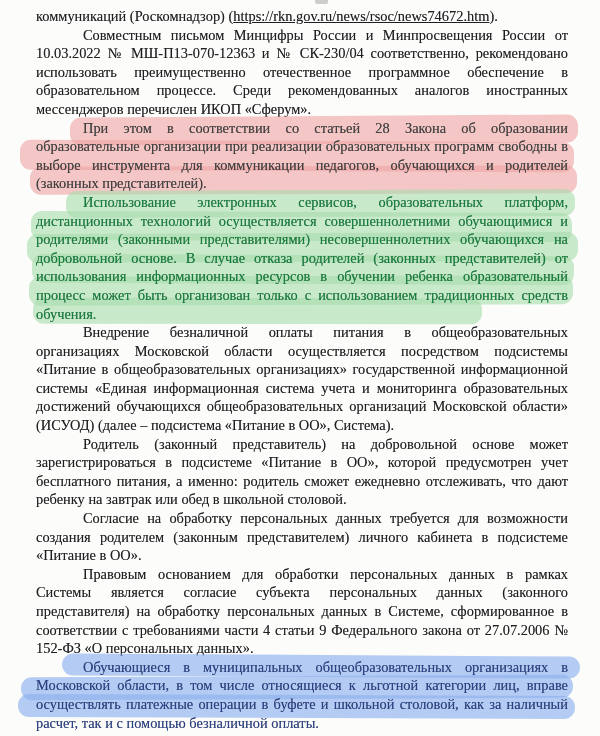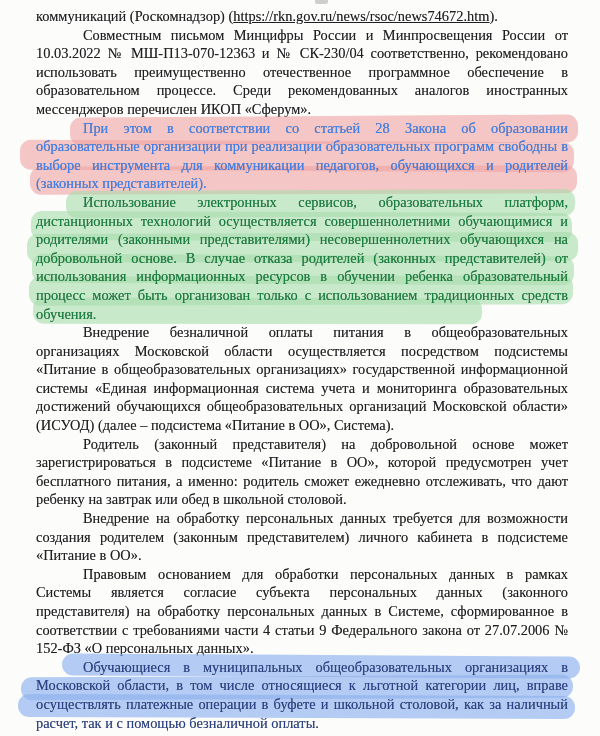--- a/index.html
+++ b/index.html
@@ -36,21 +36,21 @@
   .doclink { text-decoration: underline; color: inherit; }
 
   
   .hl { position: relative; }
   .hl .para { position: relative; z-index: 2; }
   .stroke {
     position: absolute; z-index: 1;
     border-radius: 11px;
     display: block;
   }
-  .hl-red  { color: #3b82f6; }
+  .hl-red  { color: #404040; }
   .hl-red  .stroke { background: var(--hl-red, #efa5a5); opacity: .62; }
   .hl-green{ color: #15803d; }
   .hl-green .stroke { background: var(--hl-green, #a7dcac); opacity: .60; }
   .hl-blue { color: #2a4186; }
   .hl-blue .stroke { background: var(--hl-blue, #8fb2ee); opacity: .66; }
 
   
   .hl-red .s1 { top: -3%; height: 38%; left: 34px;  right: -10px; transform: rotate(-.35deg); }
   .hl-red .s2 { top: 30%; height: 40%; left: -16px; right: -6px;  transform: rotate(.25deg); }
   .hl-red .s3 { top: 64%; height: 38%; left: -6px;  right: -9px;  transform: rotate(-.15deg); }
@@ -92,23 +92,23 @@
       <i class="stroke s2"></i>
       <i class="stroke s3"></i>
       <i class="stroke s4"></i>
       <i class="stroke s5"></i>
       <i class="stroke s6"></i>
       <p class="para">Использование электронных сервисов, образовательных платформ, дистанционных технологий осуществляется совершеннолетними обучающимися и родителями (законными представителями) несовершеннолетних обучающихся на добровольной основе. В случае отказа родителей (законных представителей) от использования информационных ресурсов в обучении ребенка образовательный процесс может быть организован только с использованием традиционных средств обучения.</p>
     </div>
 
     <p class="para">Внедрение безналичной оплаты питания в общеобразовательных организациях Московской области осуществляется посредством подсистемы «Питание в общеобразовательных организациях» государственной информационной системы «Единая информационная система учета и мониторинга образовательных достижений обучающихся общеобразовательных организаций Московской области» (ИСУОД) (далее – подсистема «Питание в ОО», Система).</p>
 
-    <p class="para">Родитель (законный представителя) на добровольной основе может зарегистрироваться в подсистеме «Питание в ОО», которой предусмотрен учет бесплатного питания, а именно: родитель сможет ежедневно отслеживать, что дают ребенку на завтрак или обед в школьной столовой.</p>
+    <p class="para">Родитель (законный представитель) на добровольной основе может зарегистрироваться в подсистеме «Питание в ОО», которой предусмотрен учет бесплатного питания, а именно: родитель сможет ежедневно отслеживать, что дают ребенку на завтрак или обед в школьной столовой.</p>
 
-    <p class="para">Внедрение на обработку персональных данных требуется для возможности создания родителем (законным представителем) личного кабинета в подсистеме «Питание в ОО».</p>
+    <p class="para">Согласие на обработку персональных данных требуется для возможности создания родителем (законным представителем) личного кабинета в подсистеме «Питание в ОО».</p>
 
     <p class="para">Правовым основанием для обработки персональных данных в рамках Системы является согласие субъекта персональных данных (законного представителя) на обработку персональных данных в Системе, сформированное в соответствии с требованиями части 4 статьи 9 Федерального закона от 27.07.2006 № 152-ФЗ «О персональных данных».</p>
 
 
     <div class="hl hl-blue">
       <i class="stroke s1"></i>
       <i class="stroke s2"></i>
       <i class="stroke s3"></i>
 
       <p class="para">Обучающиеся в муниципальных общеобразовательных организациях в Московской области, в том числе относящиеся к льготной категории лиц, вправе осуществлять платежные операции в буфете и школьной столовой, как за наличный расчет, так и с помощью безналичной оплаты.</p>

